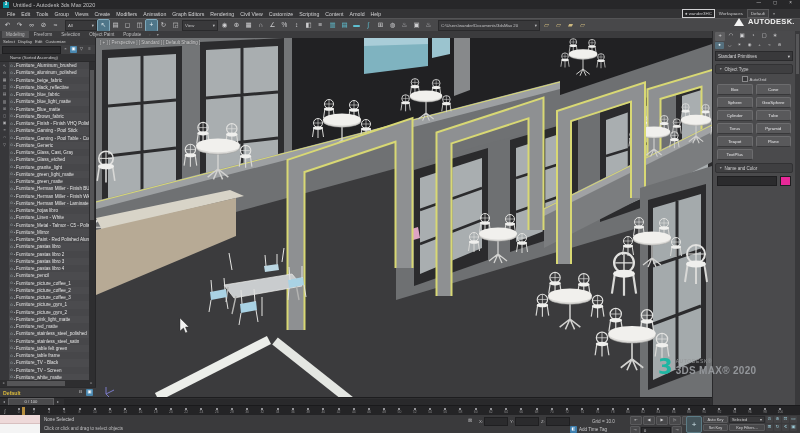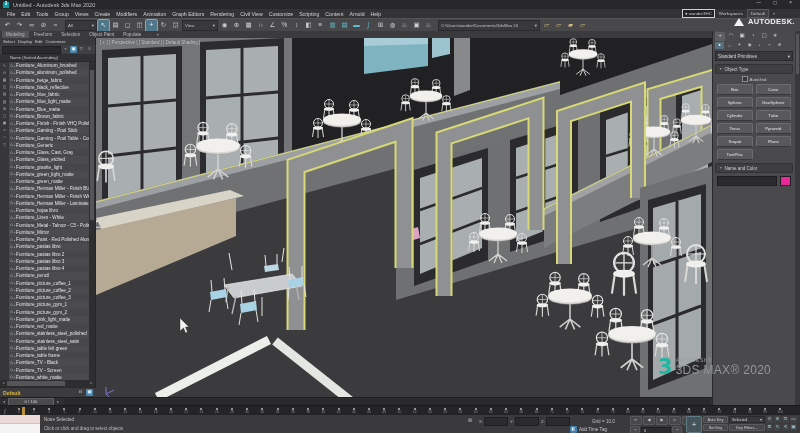--- a/index.html
+++ b/index.html
@@ -62,21 +62,21 @@
   .lri{width:7px;height:7px;font-size:4.3px;color:#c6c6c8}
   .lri.active{background:#4a88b0;color:#fff;border-radius:1px}
   
   #viewport{left:96px;top:38px;width:616px;height:367px;background:#222224;overflow:hidden}
   #vplabel{position:absolute;left:4px;top:2px;font-size:4.5px;color:#d8d8da;text-shadow:0 0 1px #333;white-space:nowrap;z-index:3}
   
   #watermark{left:658px;top:357px;display:flex;align-items:center;gap:3px;z-index:8}
   #wm3{font-size:21px;font-weight:bold;color:#1fb6a2;line-height:1;font-family:"DejaVu Sans",sans-serif}
   #wmtxt{display:flex;flex-direction:column;line-height:1.1}
   #wml1{font-size:5px;color:#96999b;letter-spacing:.6px}
-  #wml2{font-size:12px;font-weight:normal;color:#93969a;letter-spacing:.3px}
+  #wml2{font-size:10px;font-weight:bold;color:#93969a;letter-spacing:.3px}
   
   #panel{left:712px;top:31px;width:83px;height:374px;background:#4a4a4c;border-left:1px solid #29292b;box-sizing:border-box;display:flex;flex-direction:column}
   .ptabs{height:10px;display:flex;align-items:center;gap:1px;padding:0 2px;flex:none}
   .pti{width:10px;height:9px;font-size:5.5px;color:#d2d2d4}
   .pti.active{background:#5f5f61;border-radius:1px}
   .pcats{height:8px;display:flex;align-items:center;gap:1px;padding:0 2px;flex:none}
   .pci{width:9px;height:7px;font-size:4.3px;color:#c8c8ca}
   .pci.active{background:#55707e;border-radius:1px;color:#e8f2f6}
   .pdrop{margin:2px;height:8px;background:#39393b;border:1px solid #2a2a2c;display:flex;align-items:center;justify-content:space-between;padding:0 2px;font-size:4.5px;color:#d8d8da;flex:none}
   .rollout{margin:1px 2px;height:8px;background:#3f3f41;border:1px solid #323234;border-radius:2px;display:flex;align-items:center;gap:2px;padding:0 3px;font-size:4.5px;color:#d0d0d2;flex:none}

